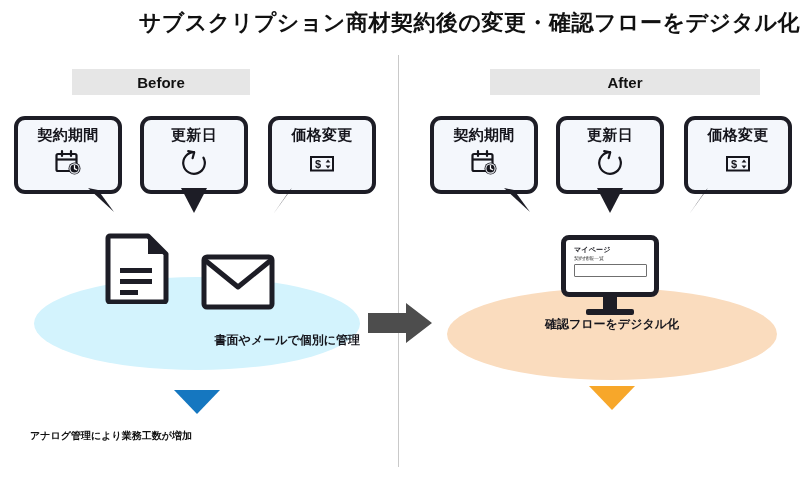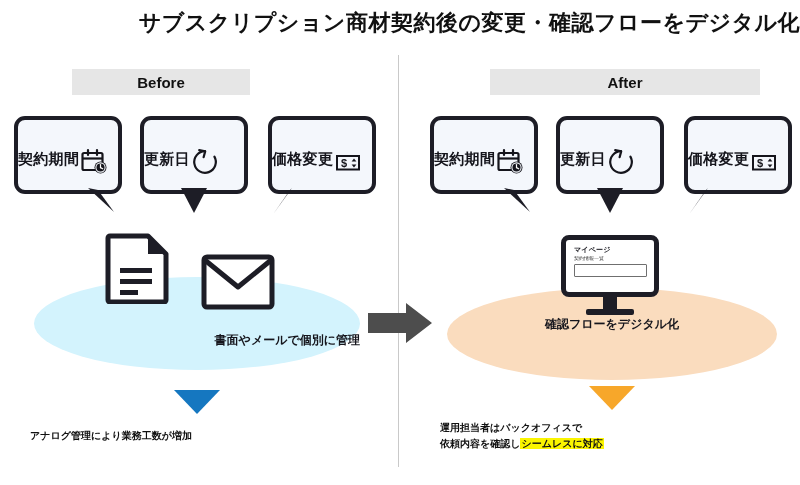--- a/index.html
+++ b/index.html
@@ -40,21 +40,21 @@
   
   .callout{
     position:absolute;width:108px;height:78px;
   }
   .callout .bubble{
     position:absolute;left:0;top:0;width:100%;height:100%;
     box-sizing:border-box;
     background:#f4f7fc;
     border:4px solid #1d1d26;
     border-radius:11px;
-    display:flex;flex-direction:row;
+    display:flex;flex-direction:column;
     align-items:center;justify-content:flex-start;
     padding-top:7px;
   }
   .callout .c-label{
     font-size:15px;font-weight:bold;color:#15151c;
     line-height:1;letter-spacing:.3px;
   }
   .callout .c-icon{
     margin-top:6px;width:30px;height:30px;
     display:flex;align-items:center;justify-content:center;
@@ -285,18 +285,14 @@
     <div class="mon-neck"></div>
     <div class="mon-base"></div>
   </div>
 
   <div class="ell-text orange">
     <div>確認フローをデジタル化</div>
   </div>
 
   <div class="tri orange"></div>
 
-  <div class="concl after">
-    <div>運用担当者はバックオフィスで</div>
-    <div><span>依頼内容を確認し</span><span class="hl">シームレスに対応</span></div>
-  </div>
 
 </div>
 
 </body></html>

